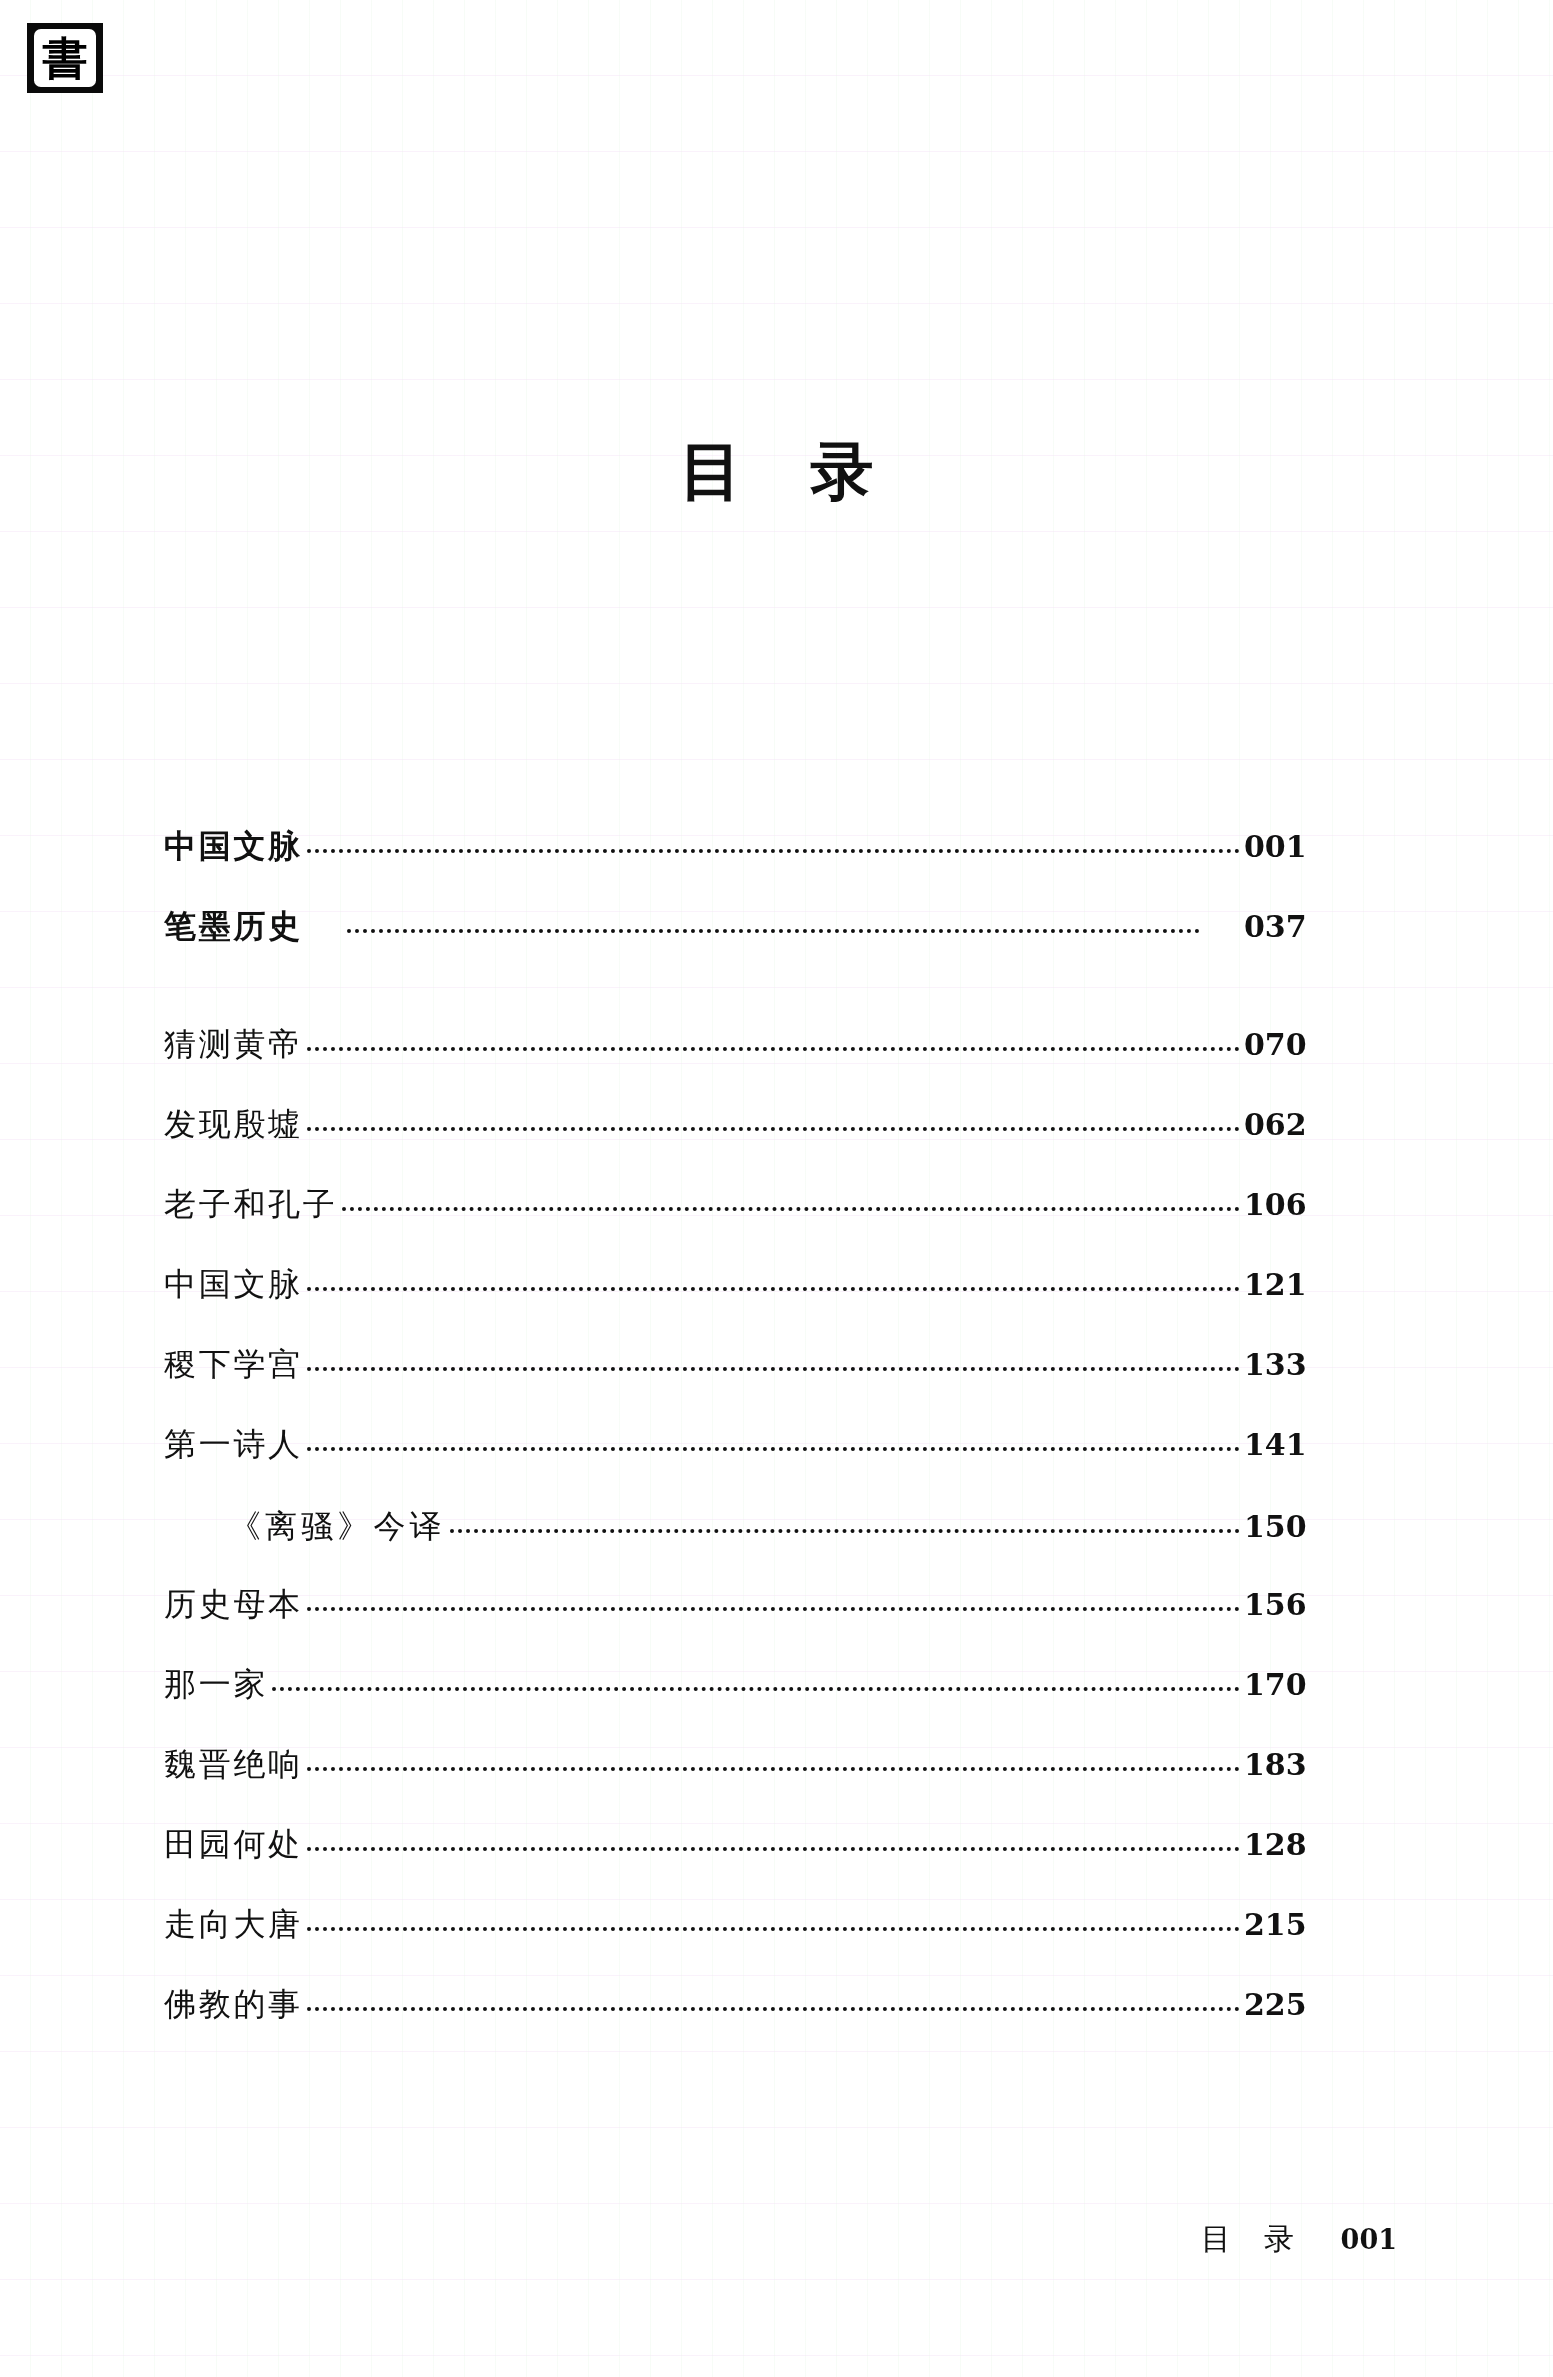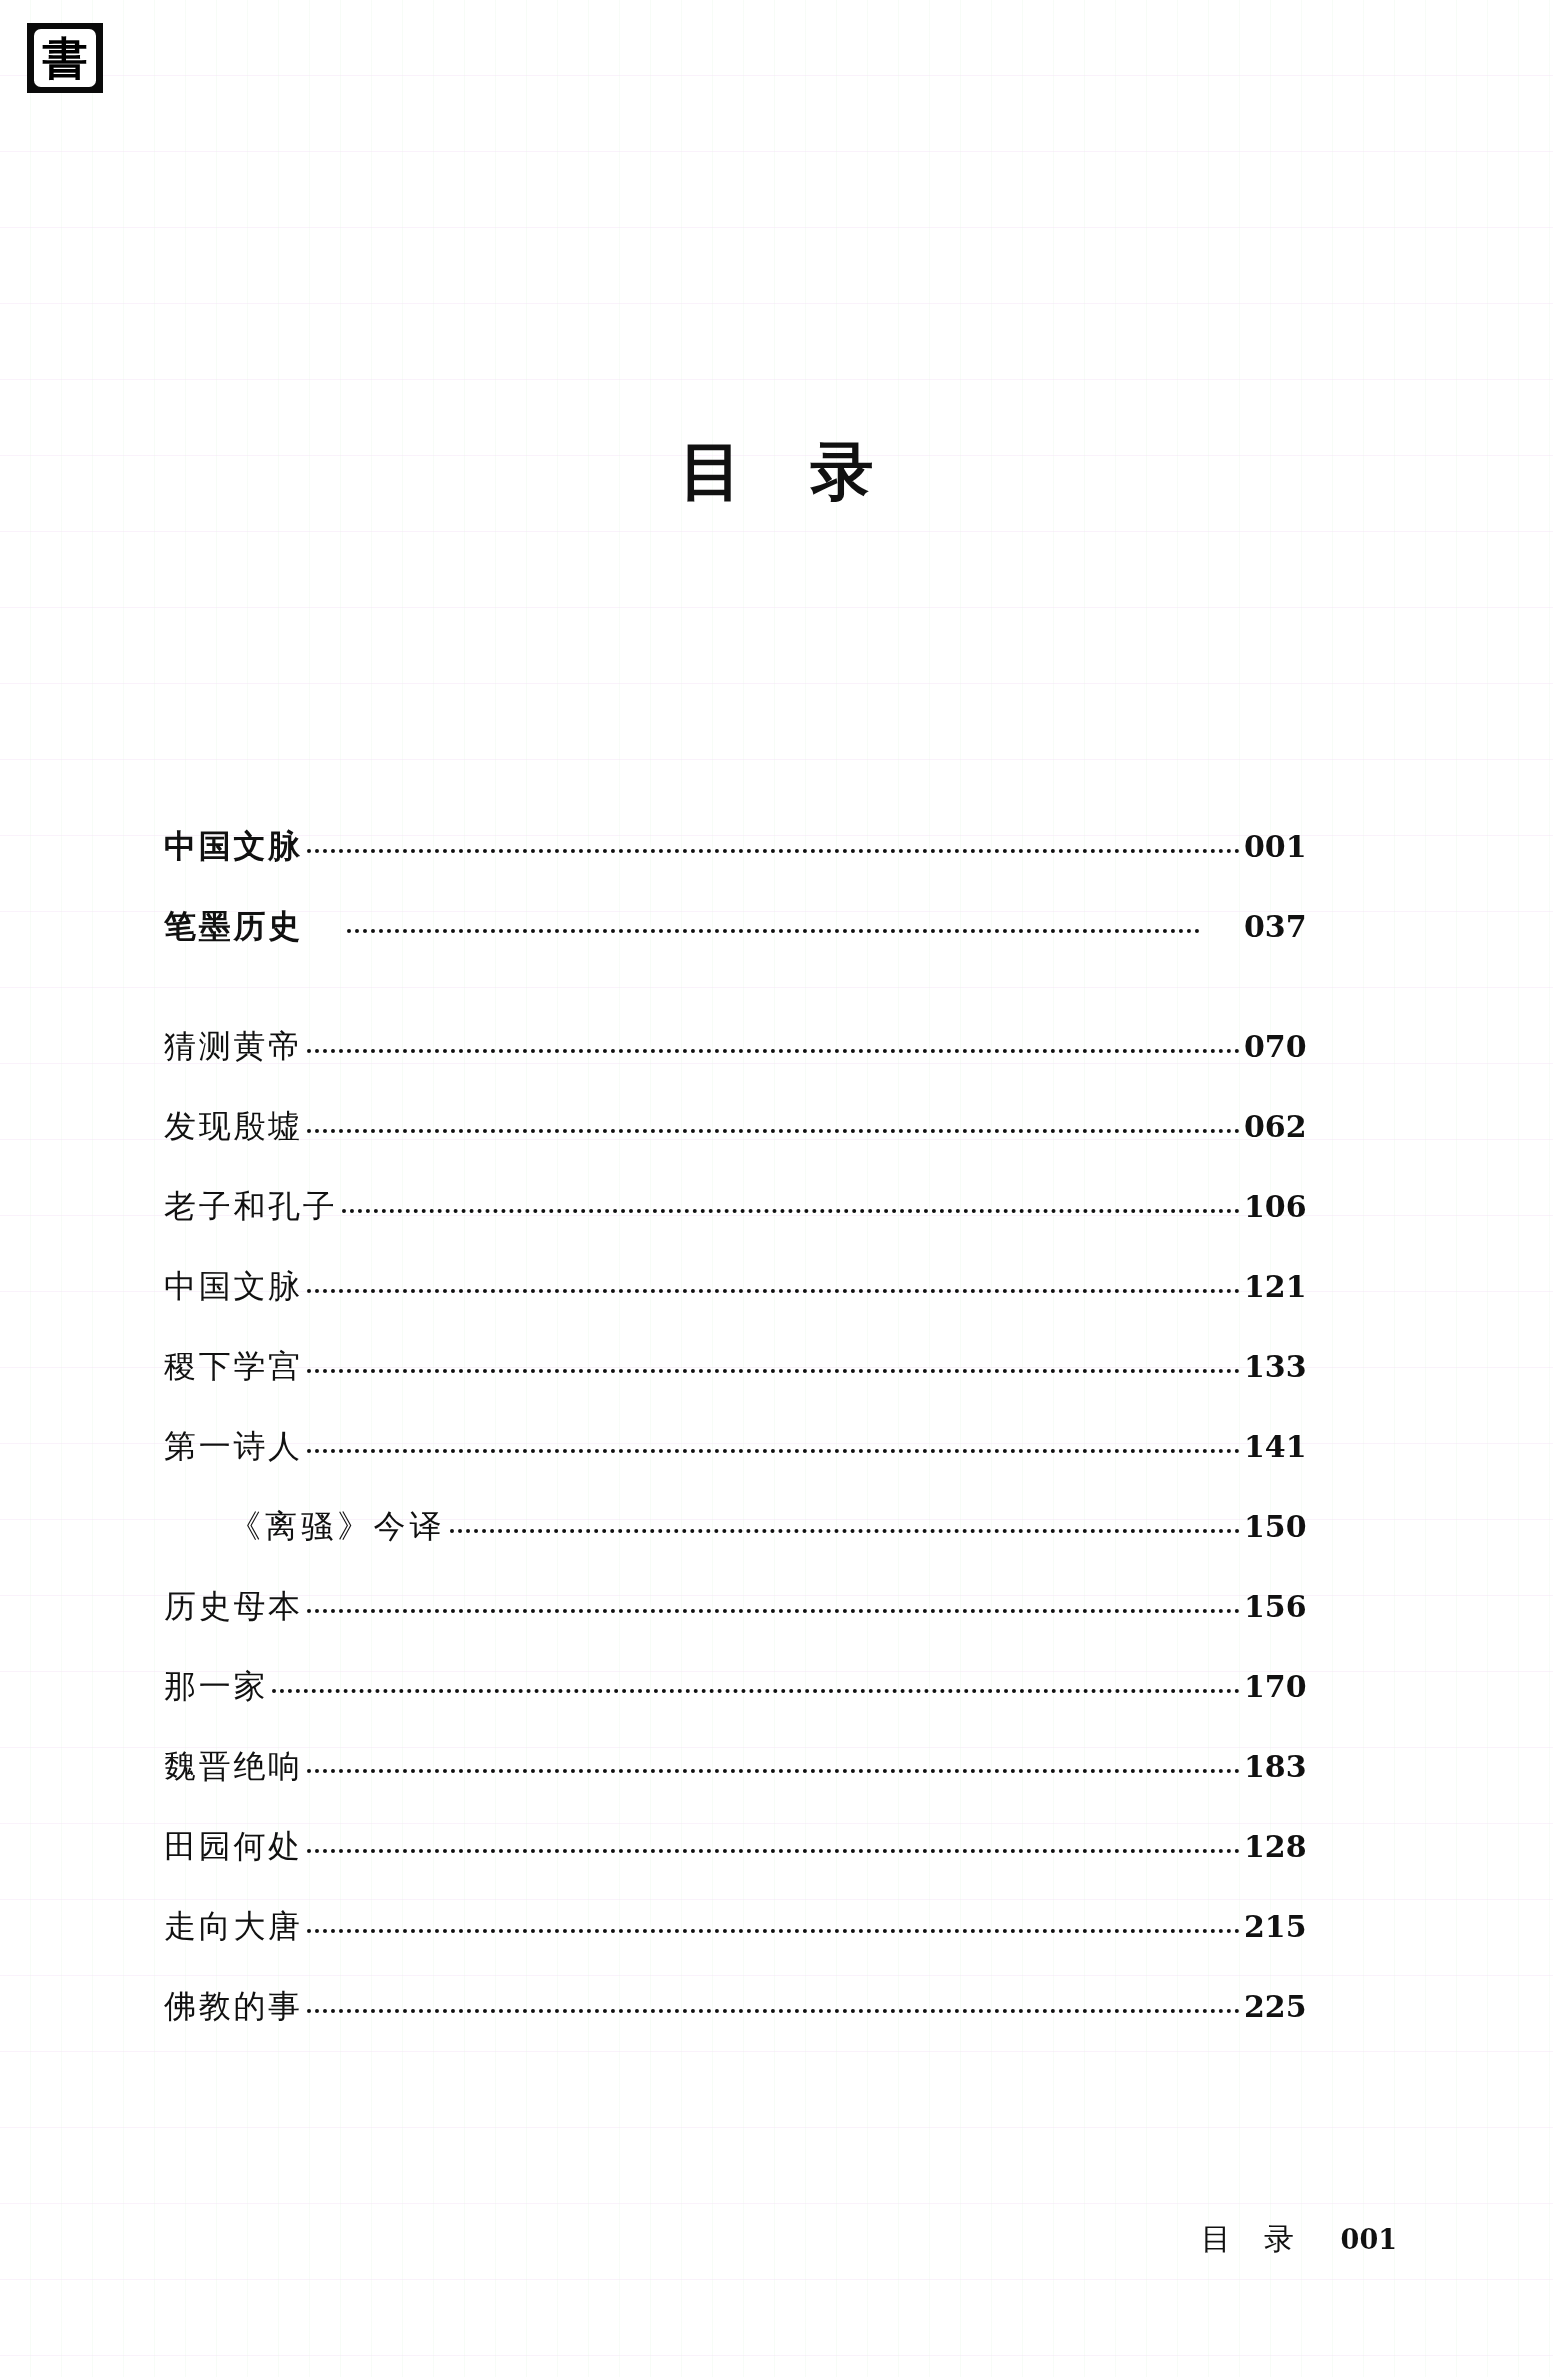--- a/index.html
+++ b/index.html
@@ -72,21 +72,21 @@
     display: flex;
     align-items: baseline;
     height: 80px;
     font-size: 32px;
     line-height: 1;
   }
   .toc-row.bold .toc-label { font-family: Liberation Mono, monospace; font-weight: bold; }
   .toc-row.gap-after { margin-bottom: 38px; gap: 40px; }
   .toc-row.sub { padding-left: 65px; }
   .toc-label {
-    font-family: Liberation Serif, serif;
+    font-family: Liberation Mono, monospace;
     white-space: nowrap;
     letter-spacing: 2.7px;
   }
   .toc-row.sub .toc-label { font-family: "DejaVu Serif", serif; letter-spacing: 4.1px; text-align: right; }
   .toc-leader {
     flex: 1;
     margin: 0 4.1px;
     border-bottom: 4.8px dotted #111;
     height: 0;
     transform: translateY(-4.1px);

